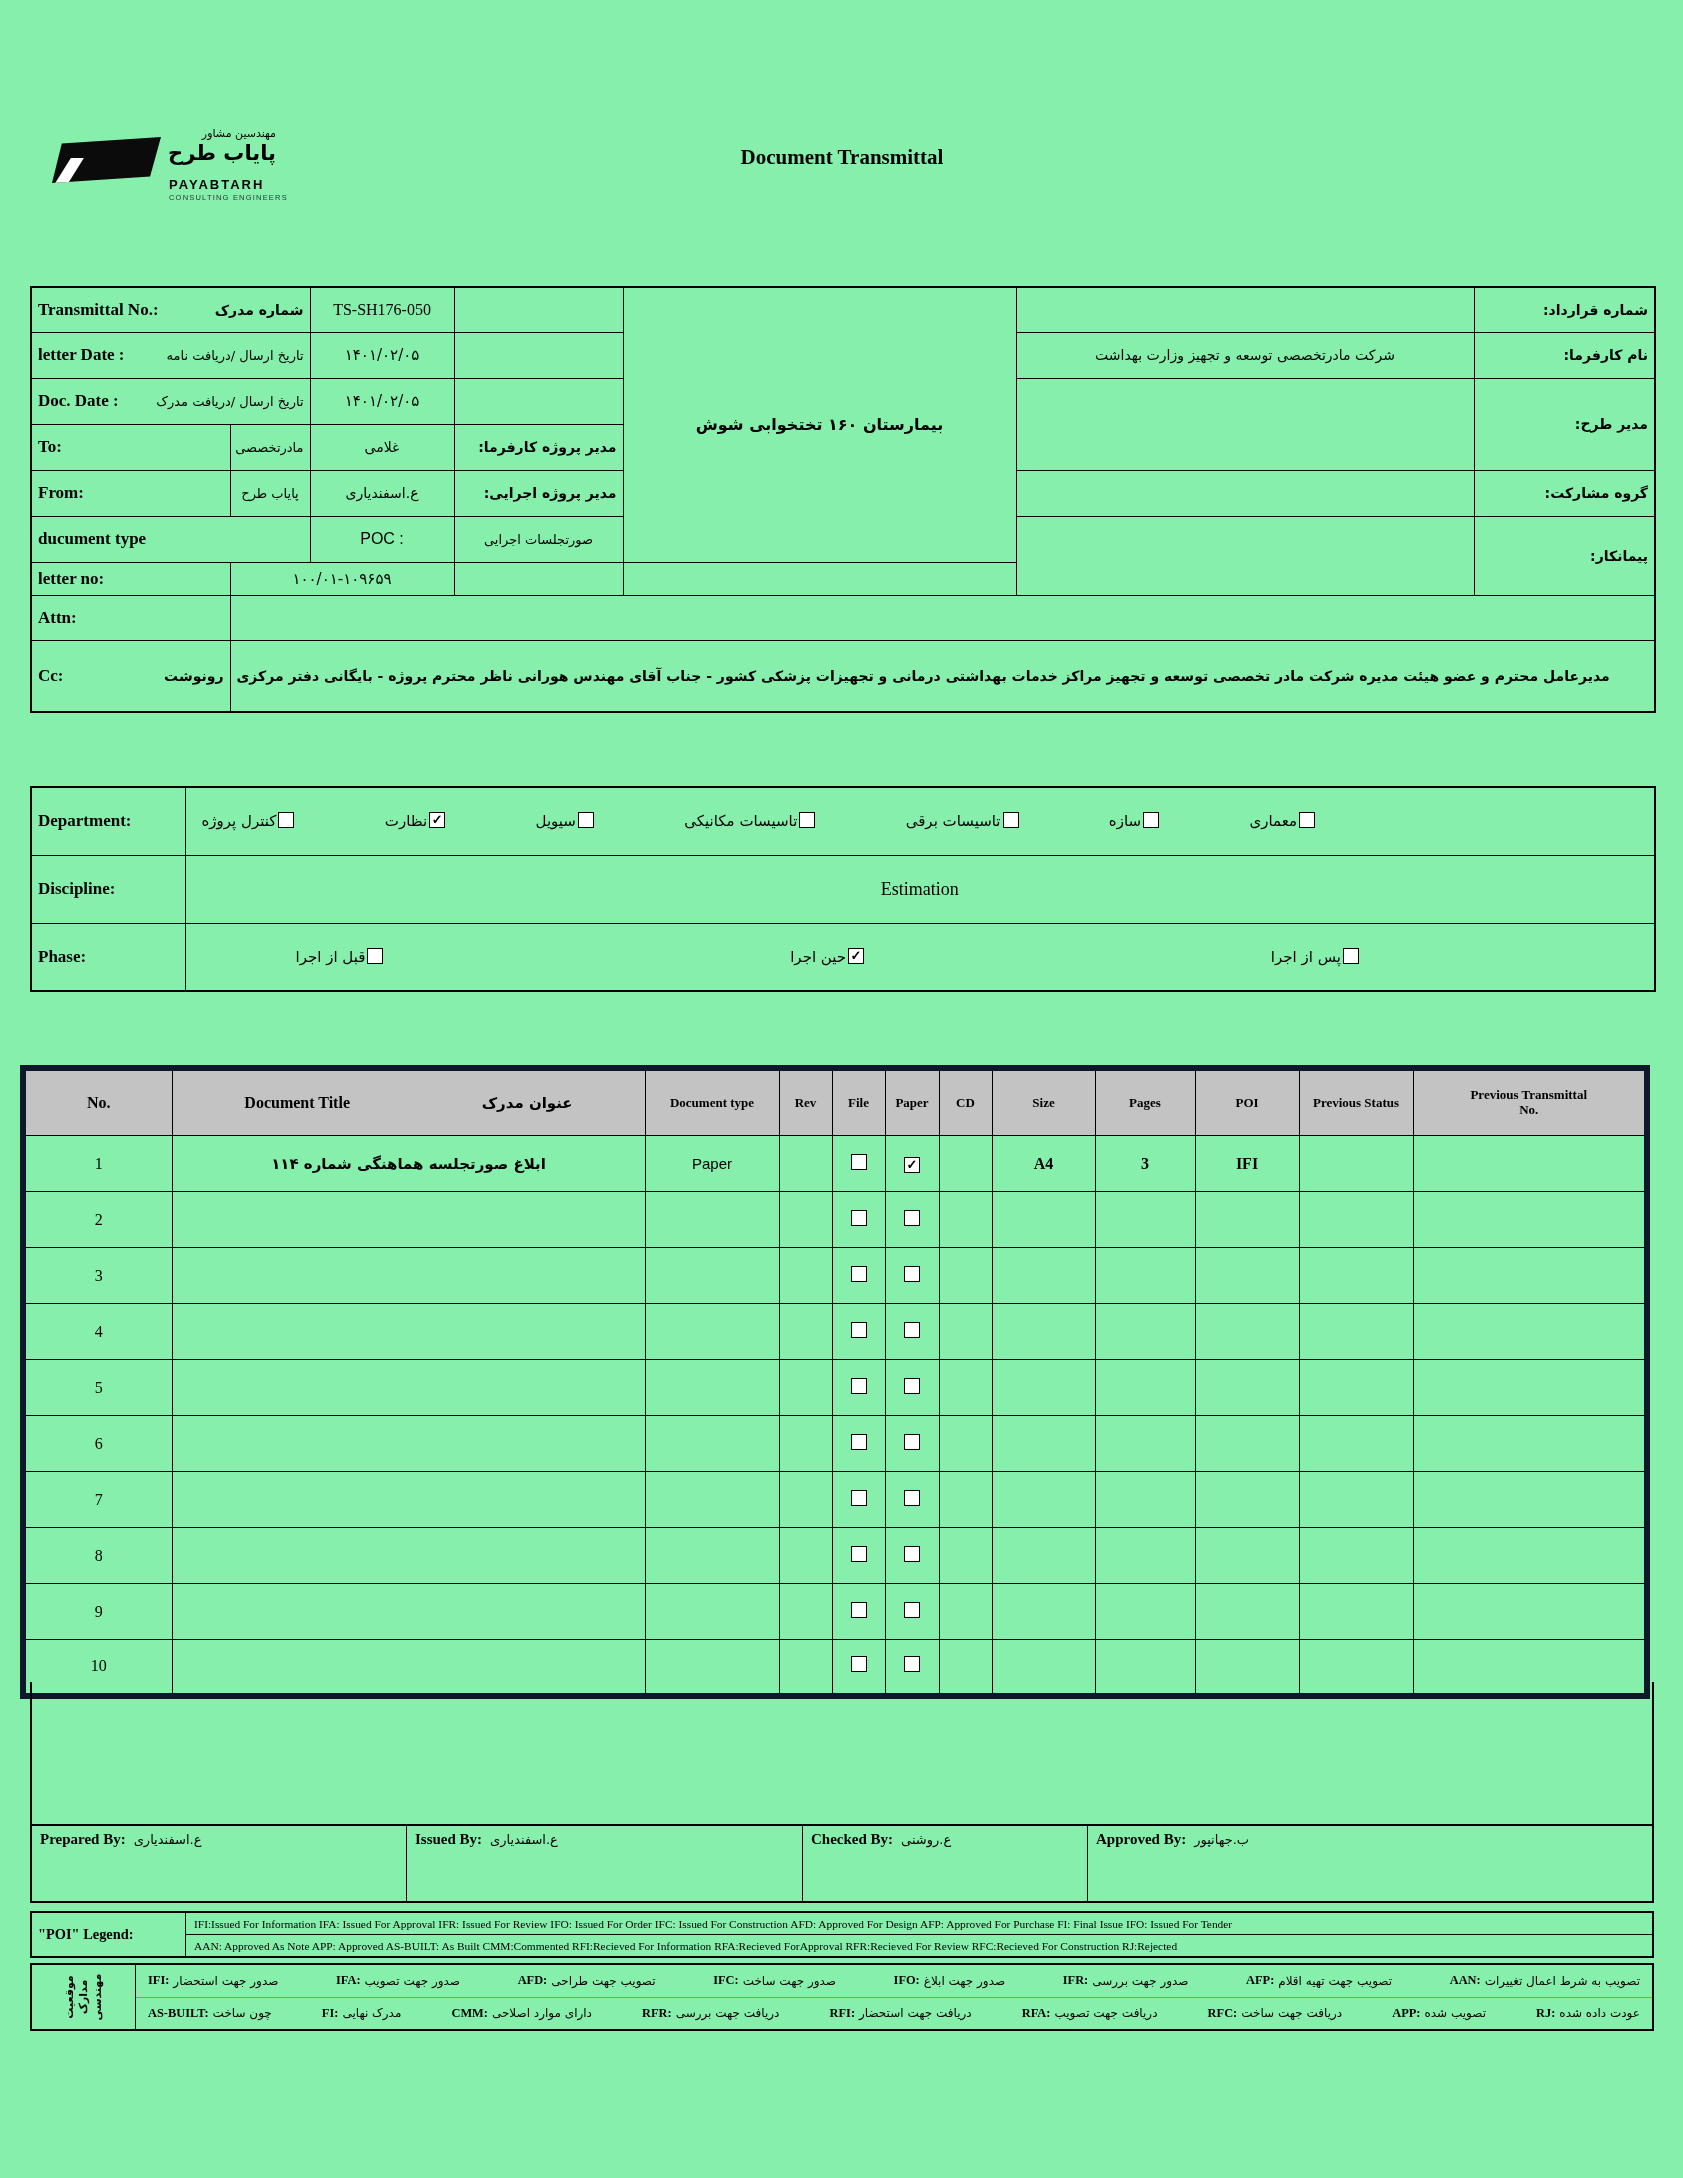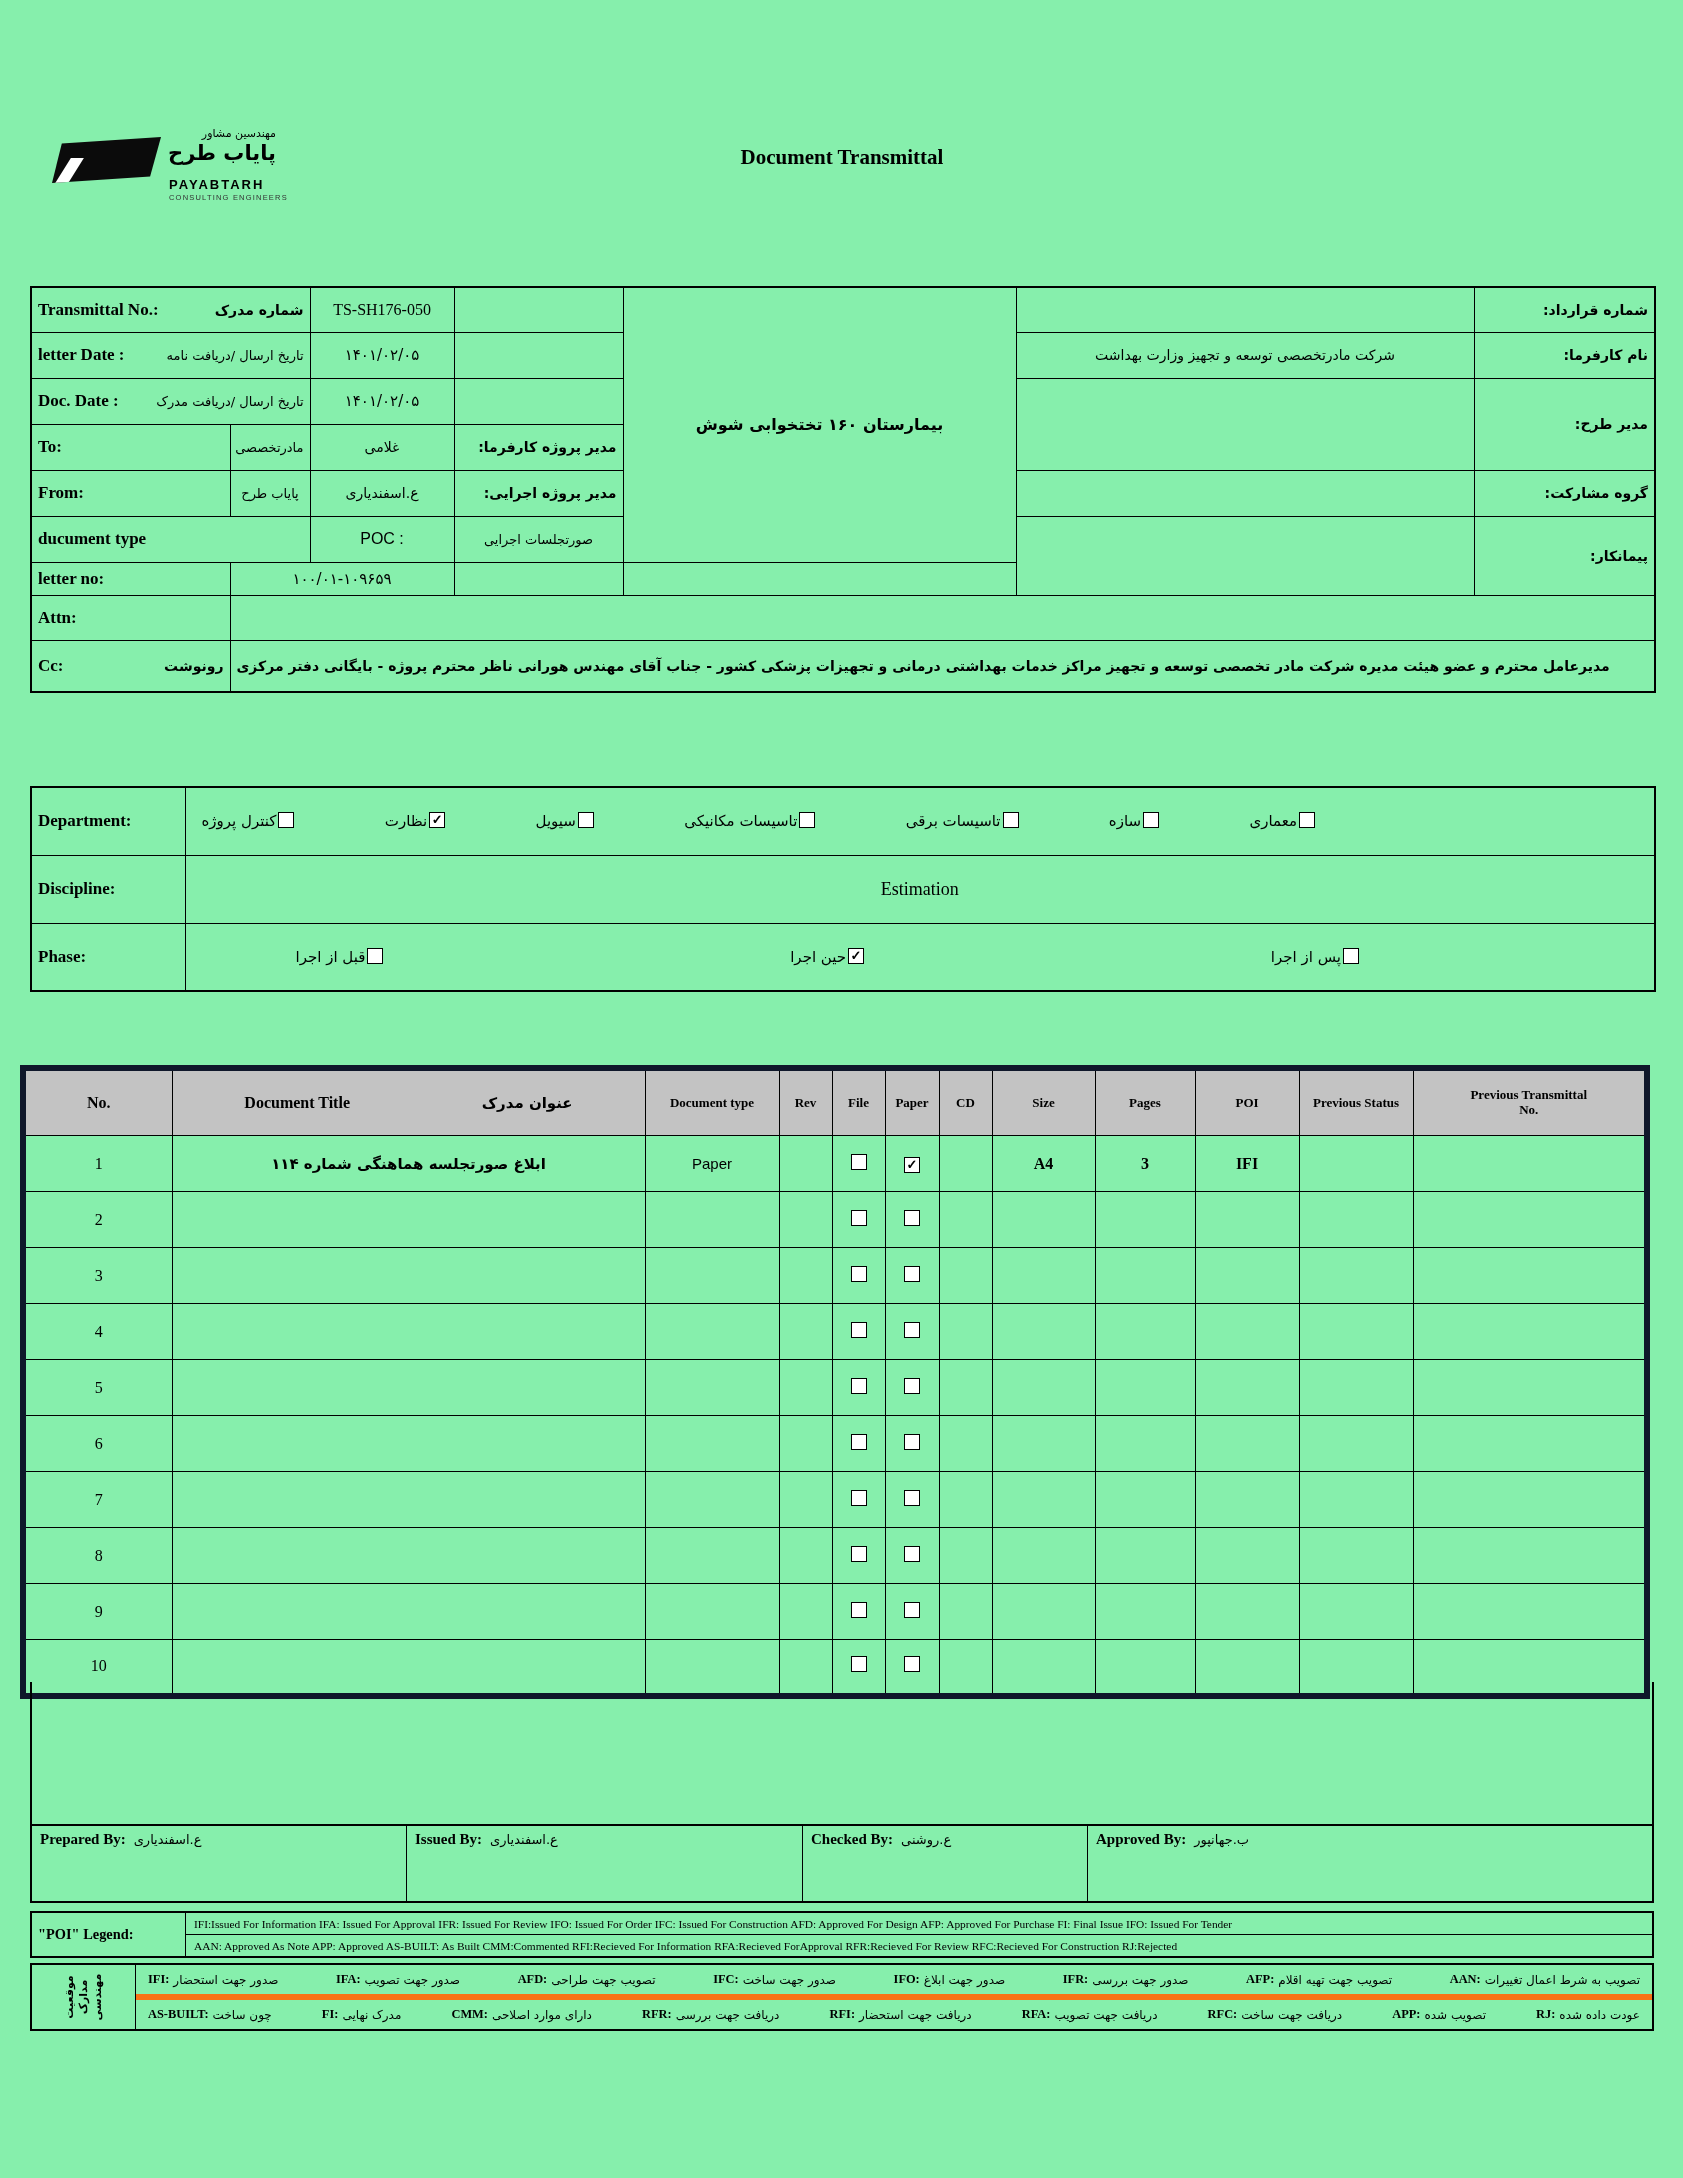--- a/index.html
+++ b/index.html
@@ -27,21 +27,21 @@
   .logo-en-large { position:absolute; left:117px; top:52px; font-size:13px; font-weight:bold;
                    letter-spacing:2px; font-family:"Liberation Sans", sans-serif; }
   .logo-en-small { position:absolute; left:117px; top:68px; font-size:7.5px; letter-spacing:1.2px;
                    font-family:"Liberation Sans", sans-serif; color:#333; }
   .doc-title { position:absolute; left:0; right:0; top:145px; text-align:center;
                font-size:21px; font-weight:bold; }
 
   
   .top-table { position:absolute; left:30px; top:286px; width:1624px; border:2px solid #000; }
   .top-table .h45 { height:45px; } .top-table .h46 { height:46px; }
-  .top-table .h33 { height:33px; } .top-table .h60 { height:52px;padding-left:29px; }
+  .top-table .h33 { height:33px; } .top-table .h60 { height:72px;padding-left:29px; }
   .lblpair { display:flex; justify-content:space-between; align-items:center; gap:4px; }
   .project-cell { text-align:center; font-weight:bold; }
   .rlbl { text-align:right; font-weight:bold; }
 
   
   .dept-table { position:absolute; left:30px; top:786px; width:1624px; border:2px solid #000; }
   .dept-table .r { height:68px; }
   .dept-label { font-weight:bold; font-size:17px; }
   .items-row { display:flex; align-items:center; justify-content:space-between; }
   .dept-pad { padding:0 333px 0 10px; }
@@ -83,21 +83,21 @@
 
   
   .fa-legend { position:absolute; left:30px; top:1963px; width:1624px; height:68px; display:flex;
                border:2px solid #000; box-sizing:border-box; }
   .fa-side { width:104px; border-right:1px solid #000; position:relative; box-sizing:border-box; }
   .fa-side-text { position:absolute; left:50%; top:50%; transform:translate(-50%,-50%) rotate(-90deg);
                   width:72px; text-align:center; font-weight:bold; font-size:11px; line-height:1.25;
                   font-family:"DejaVu Sans", sans-serif; direction:rtl; }
   .fa-rows { flex:1; display:flex; flex-direction:column; }
   .fa-row { flex:1; display:flex; align-items:center; justify-content:space-between; padding:0 12px; }
-  .fa-row.first { border-bottom:6px solid #f97316; }
+  .fa-row.first { border-bottom:1px solid #f97316; }
   .fa-leg-item { display:inline-flex; align-items:center; gap:4px; white-space:nowrap; }
   .fa-leg-item b { font-size:12.4px; font-family:"Liberation Serif", serif; }
   .fa-leg-item .fa { font-size:12px; }
 </style>
 </head>
 <body>
 
 <div class="page">
 
   <div class="logo">

